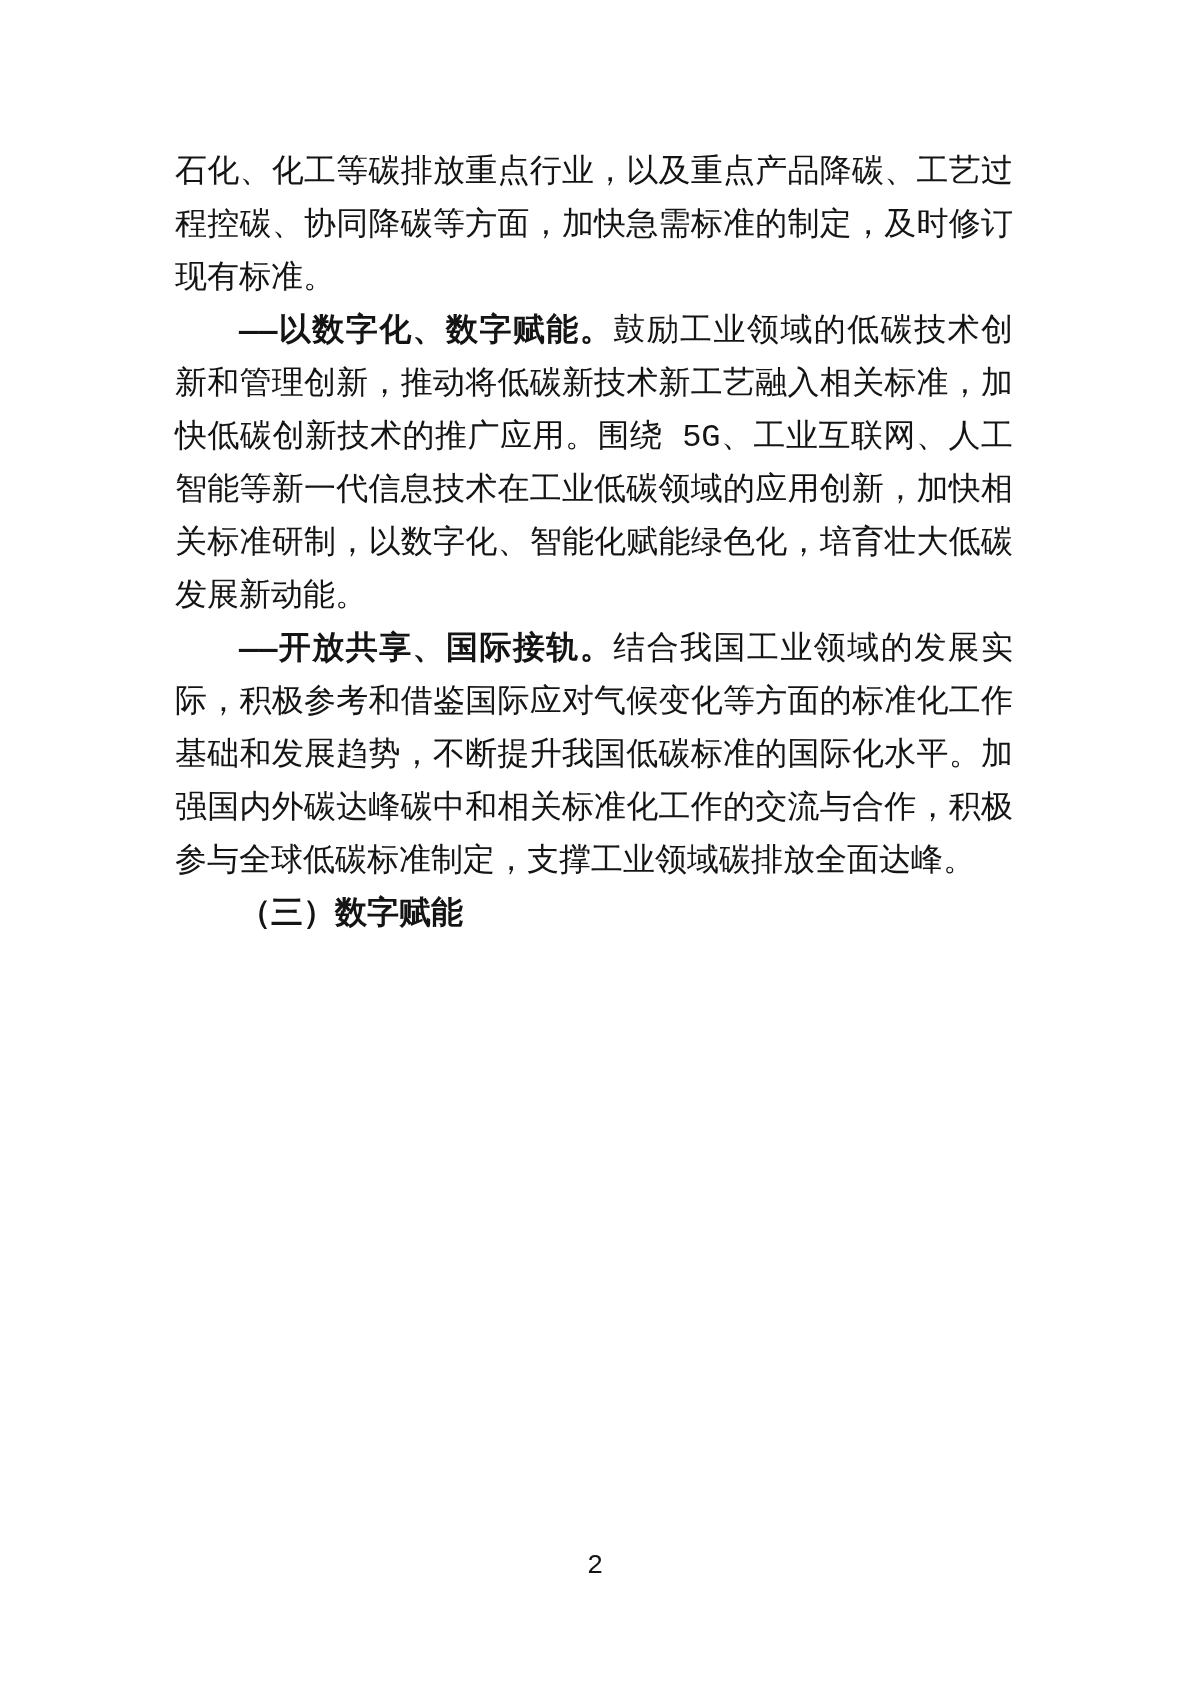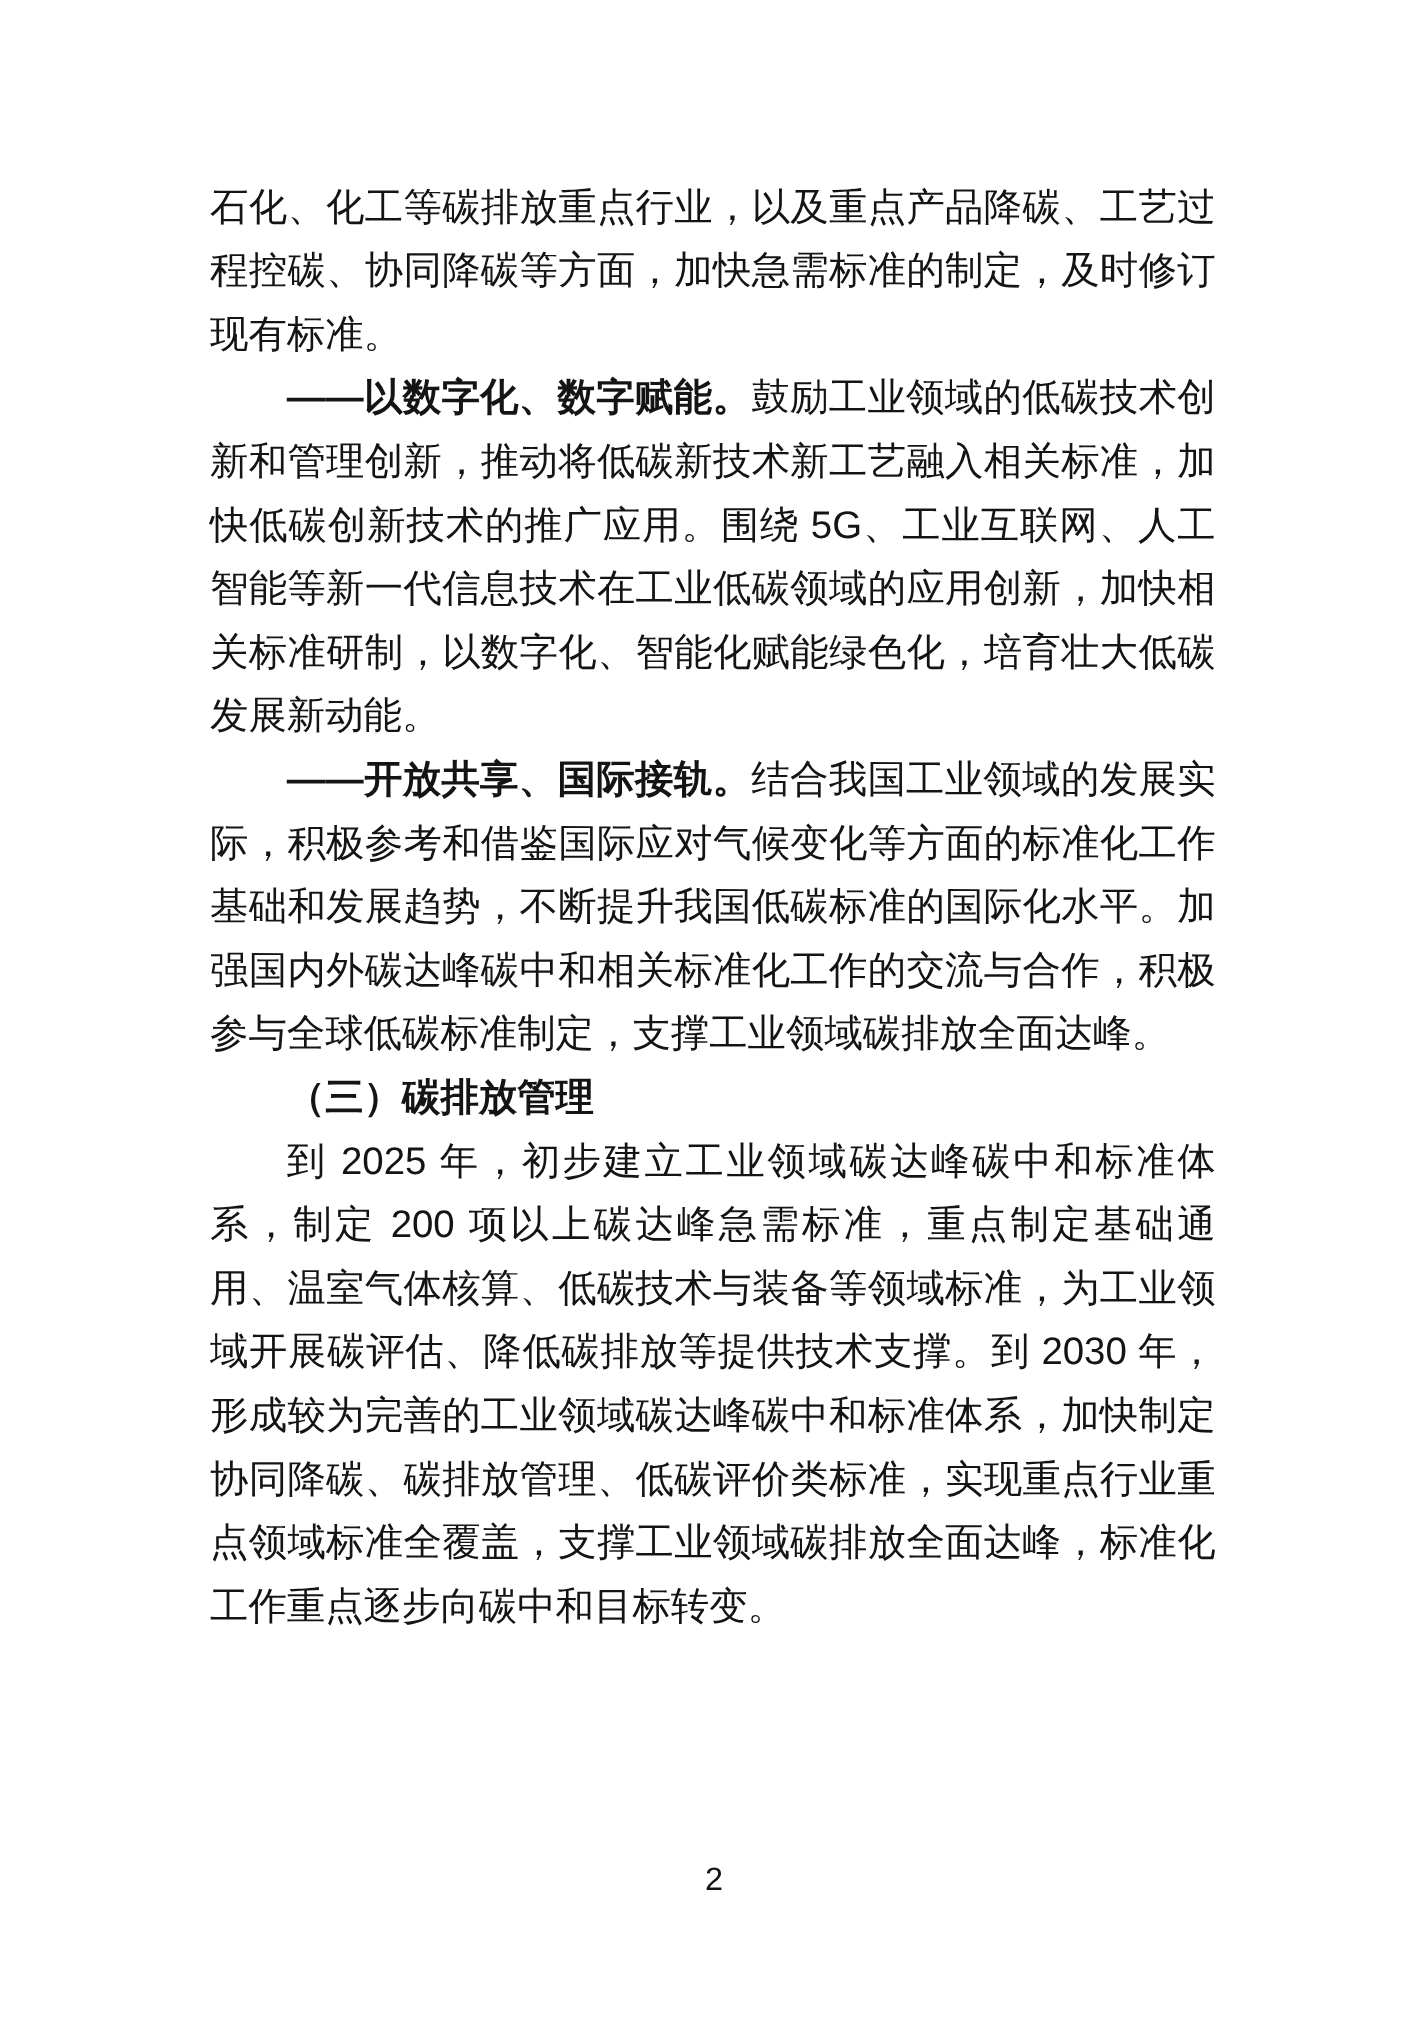--- a/index.html
+++ b/index.html
@@ -6,21 +6,21 @@
     margin: 0;
     padding: 0;
     background: #ffffff;
   }
   .page {
     position: relative;
     width: 1190px;
     height: 1683px;
     background: #ffffff;
     overflow: hidden;
-    font-family: Liberation Sans, sans-serif;
+    font-family: Liberation Mono, monospace;
     color: #141414;
   }
   .content {
     position: absolute;
     left: 175px;
     top: 146px;
     width: 838px;
     font-size: 32px;
     line-height: 53px;
     text-align: justify;
@@ -62,25 +62,22 @@
 
     <p class="indent">
       <span class="lead">——以数字化、数字赋能。</span><span>鼓励工业领域的低碳技术创新和管理创新，推动将低碳新技术新工艺融入相关标准，加快低碳创新技术的推广应用。围绕 5G、工业互联网、人工智能等新一代信息技术在工业低碳领域的应用创新，加快相关标准研制，以数字化、智能化赋能绿色化，培育壮大低碳发展新动能。</span>
     </p>
 
     <p class="indent">
       <span class="lead">——开放共享、国际接轨。</span><span>结合我国工业领域的发展实际，积极参考和借鉴国际应对气候变化等方面的标准化工作基础和发展趋势，不断提升我国低碳标准的国际化水平。加强国内外碳达峰碳中和相关标准化工作的交流与合作，积极参与全球低碳标准制定，支撑工业领域碳排放全面达峰。</span>
     </p>
 
     <p class="indent heading">
-      <span>（三）碳排放管理</span>
+      <span>（三）数字赋能</span>
     </p>
 
-    <p class="indent">
-      <span>到 2025 年，初步建立工业领域碳达峰碳中和标准体系，制定 200 项以上碳达峰急需标准，重点制定基础通用、温室气体核算、低碳技术与装备等领域标准，为工业领域开展碳评估、降低碳排放等提供技术支撑。到 2030 年，形成较为完善的工业领域碳达峰碳中和标准体系，加快制定协同降碳、碳排放管理、低碳评价类标准，实现重点行业重点领域标准全覆盖，支撑工业领域碳排放全面达峰，标准化工作重点逐步向碳中和目标转变。</span>
-    </p>
 
   </div>
 
   <div class="footer">
     <span>2</span>
   </div>
 </div>
 
 </body></html>

